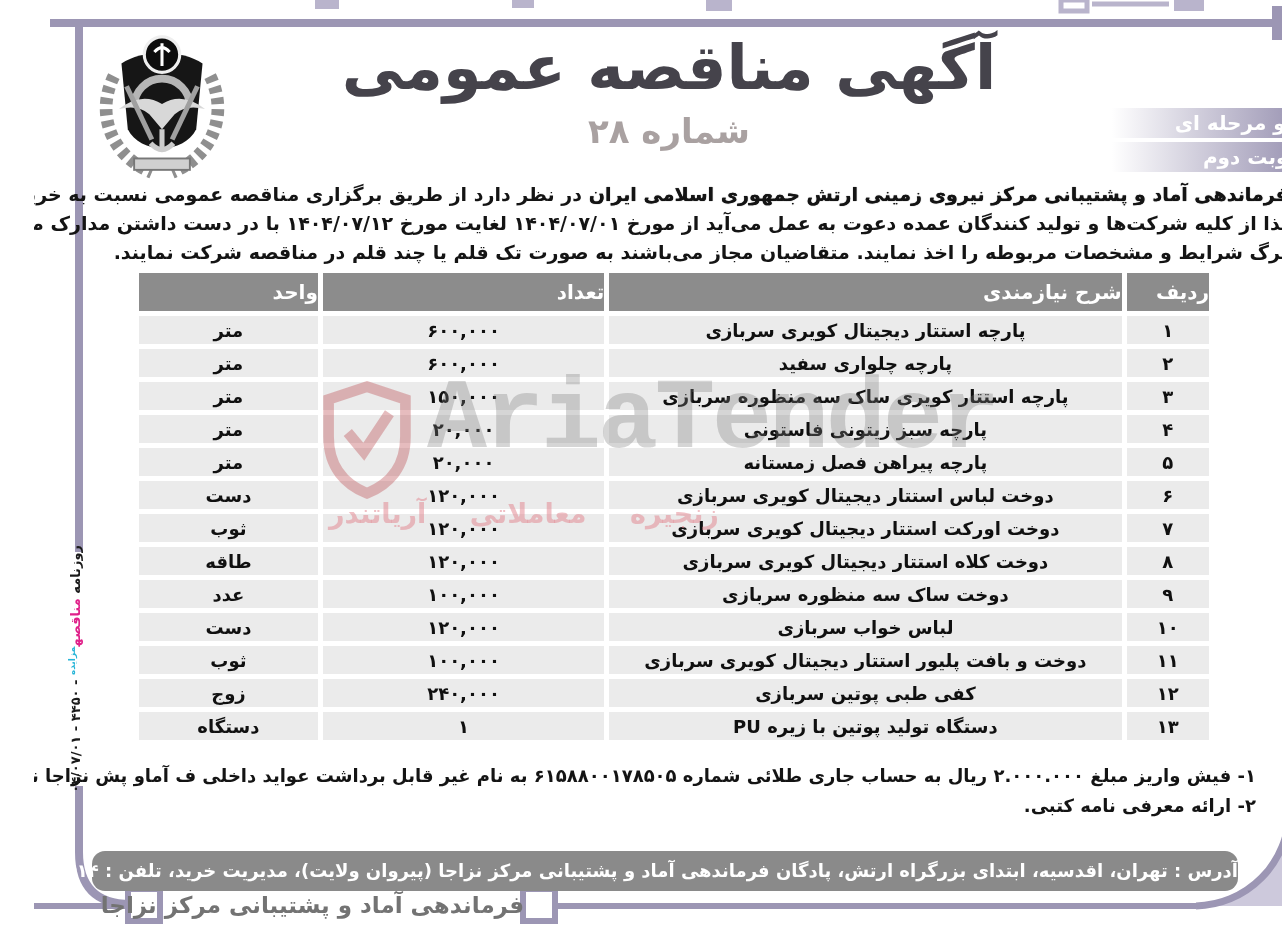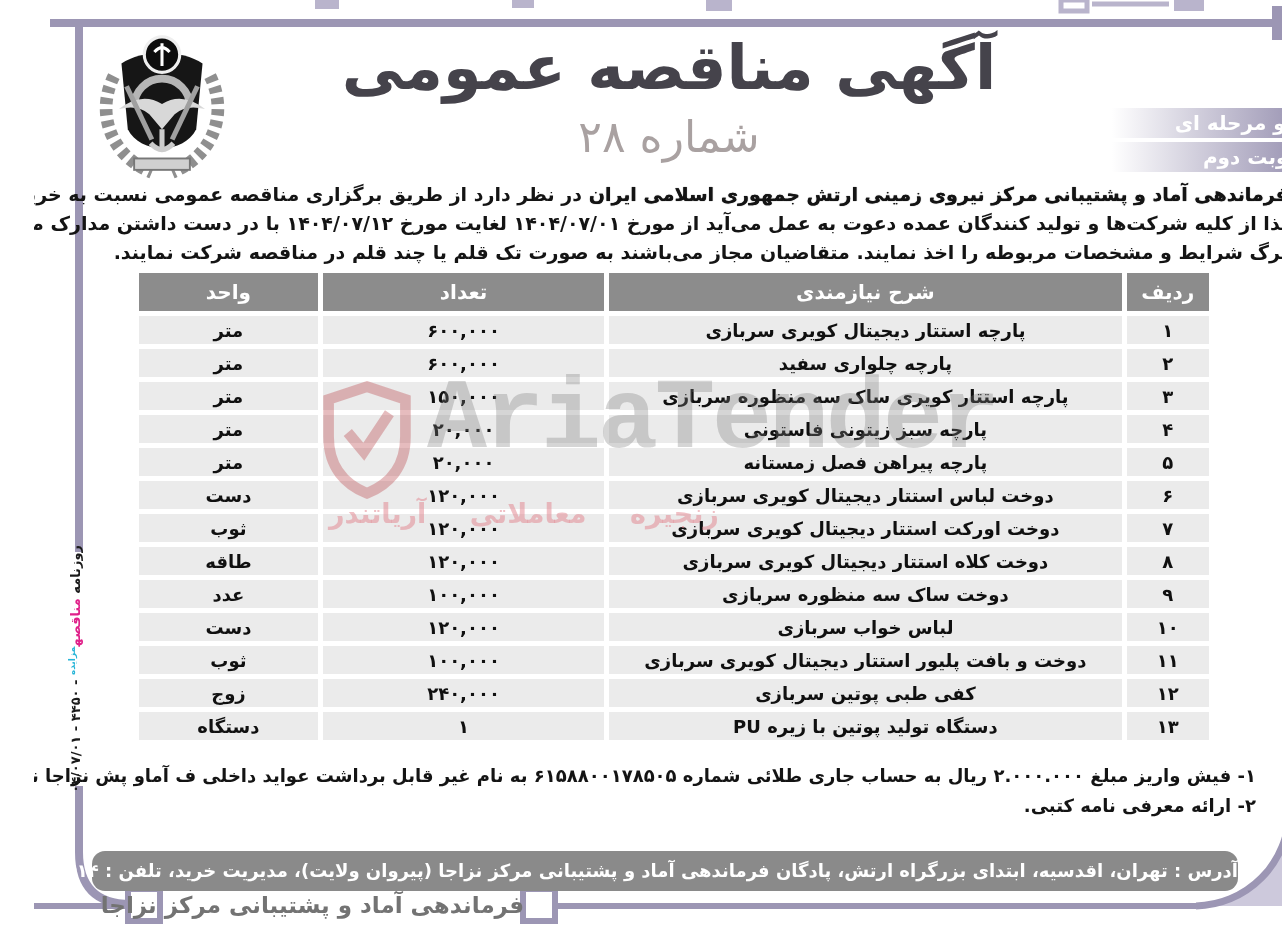--- a/index.html
+++ b/index.html
@@ -8,21 +8,21 @@
   #page {
     position:relative; width:1282px; height:939px;
     background:#ffffff; overflow:hidden; direction:rtl;margin-left:34px;
   }
   #frame-svg { position:absolute; left:0; top:0; z-index:1; }
 
   
   #logo { position:absolute; left:52px; top:28px; width:152px; height:152px; z-index:2; }
   #title-block { position:absolute; left:280px; top:28px; width:710px; text-align:center; z-index:2; }
   #page-title { font-size:62px; font-weight:bold; color:var(--title); letter-spacing:-1px; line-height:1.3; }
-  #page-subtitle { margin-top:2px; font-size:44px; font-weight:normal; color:var(--subtitle); }
+  #page-subtitle { margin-top:2px; font-size:34px; font-weight:bold; color:var(--subtitle); }
 
   #badges { position:absolute; left:1068px; top:108px; width:194px; z-index:2; }
   .badge {
     height:30px; line-height:30px; margin-bottom:4px;
     background:linear-gradient(270deg, var(--frame) 0%, rgba(255,255,255,0) 95%);
     color:var(--badgeText); font-size:20px; font-weight:bold;
     text-align:right; padding-right:0; direction:rtl;
   }
 
   
@@ -30,21 +30,21 @@
            direction:rtl; color:#141414; font-size:19px; font-weight:bold; line-height:29px; }
   .intro-line { text-align:justify; text-align-last:justify; white-space:nowrap; }
   .intro-line.last { text-align:right; text-align-last:right; }
   .intro-lead { text-shadow:0 0 0.8px #000; }
 
   
   #req-table { position:absolute; right:102px; top:268px; width:1080px; z-index:2;
                border-collapse:separate; border-spacing:5px; direction:rtl; }
   #req-table th {
     background:var(--tableHeader); color:#fff; font-size:20px; font-weight:bold;
-    height:38px; text-align:center; vertical-align:middle;
+    height:38px; text-align:right; vertical-align:middle;
   }
   #req-table td {
     background:var(--tableRow); color:#101010; font-size:18px; font-weight:bold;
     height:28px; text-align:center; vertical-align:middle; white-space:nowrap;
   }
   .col-no { width:82px; } .col-desc { width:510px; } .col-qty { width:280px; } .col-unit { width:178px; }
 
   
   #watermark { position:absolute; left:285px; top:372px; width:760px; height:200px;
                z-index:5; pointer-events:none; direction:ltr; }

